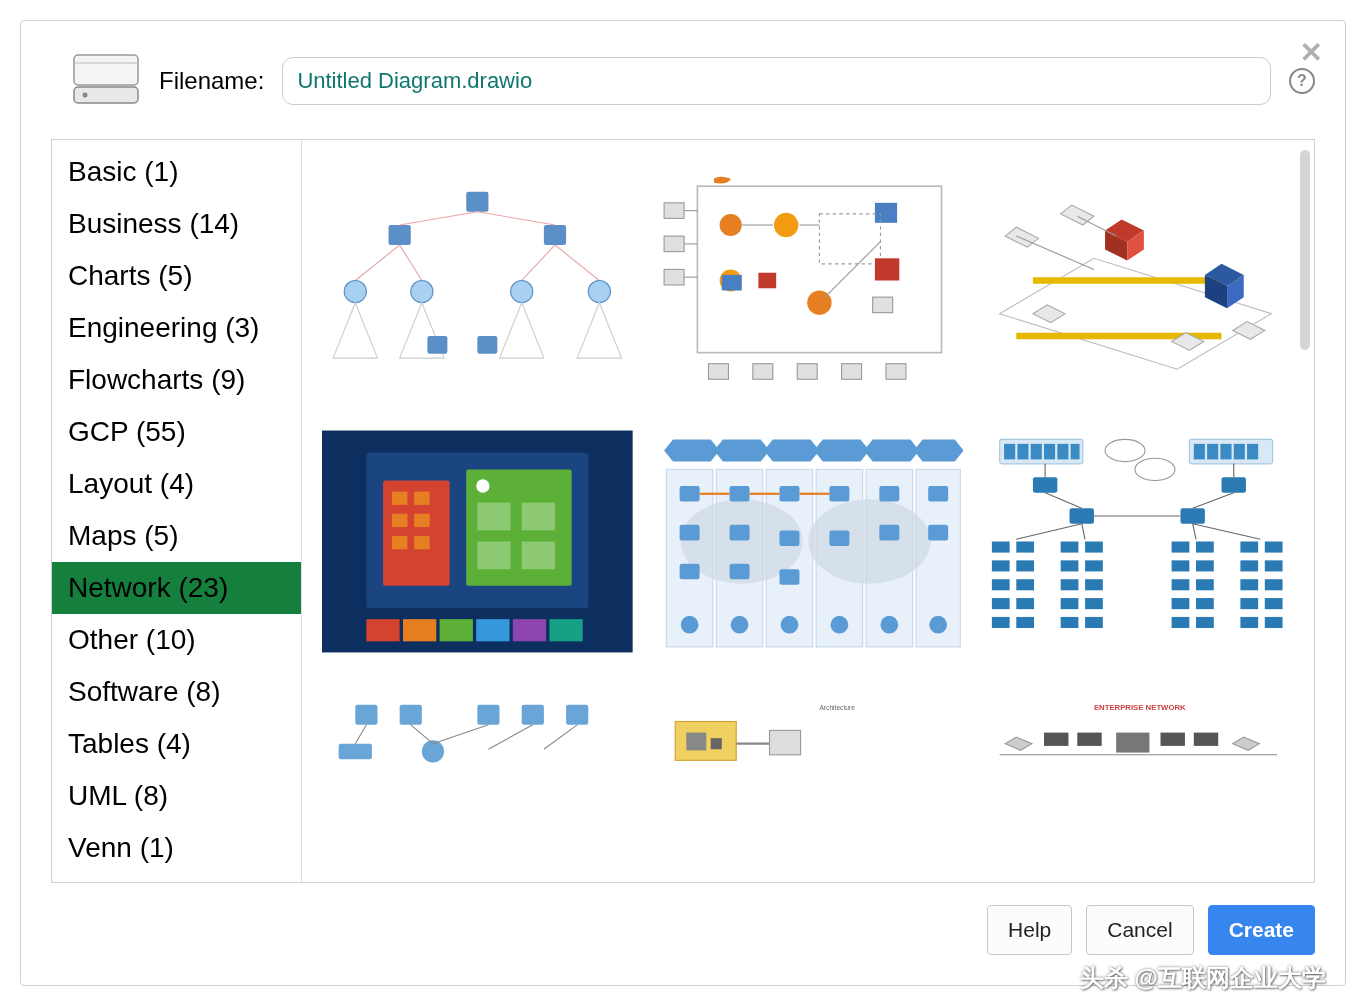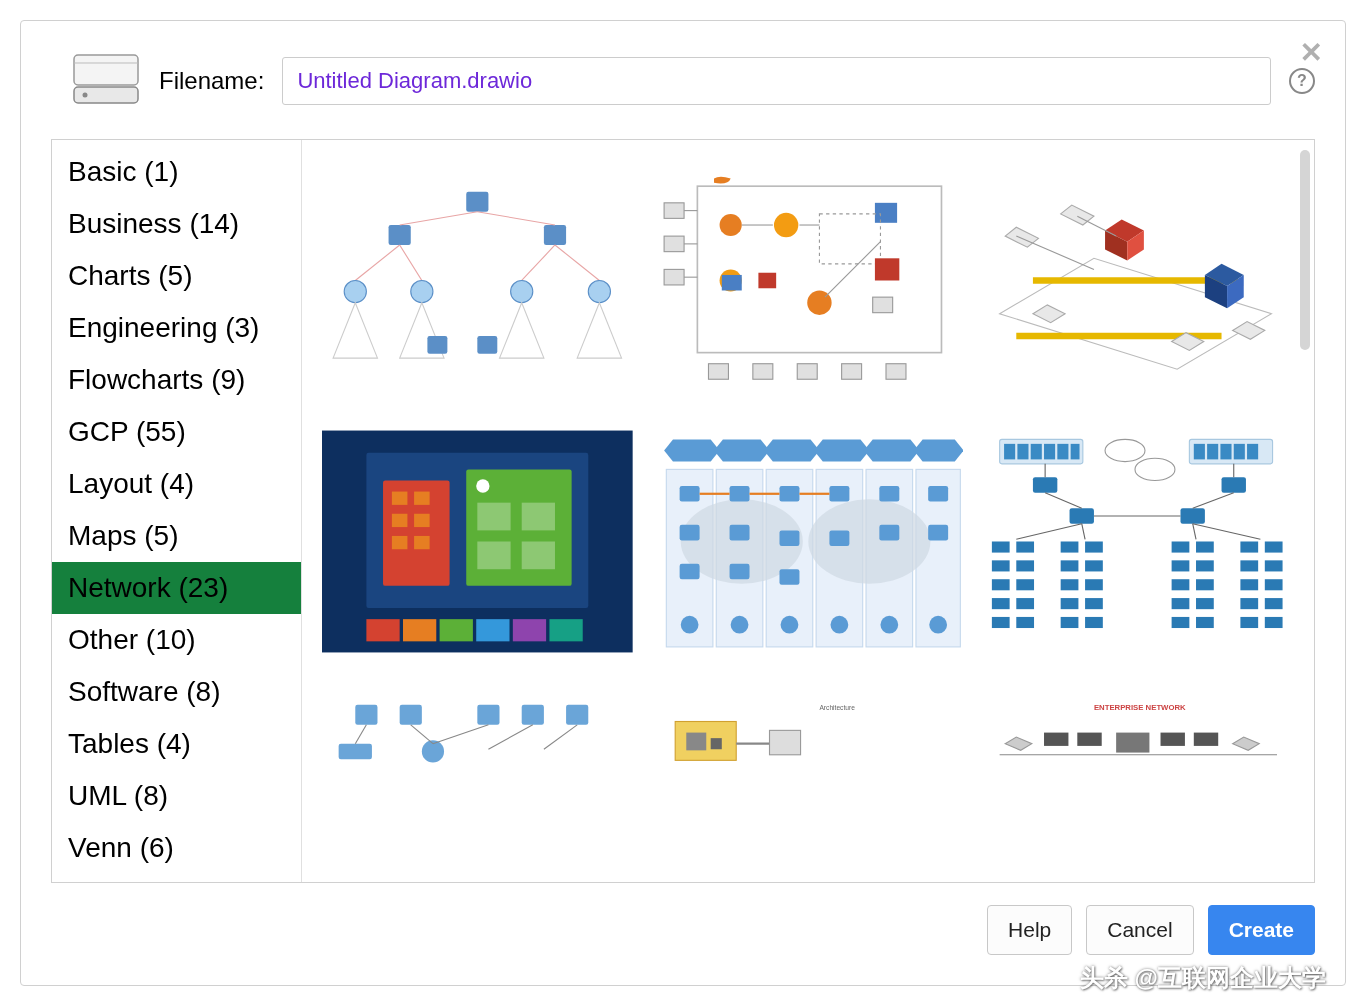--- a/index.html
+++ b/index.html
@@ -49,22 +49,22 @@
     }
     .filename-label {
       font-size: 24px;
       color: #000;
     }
     .filename-input {
       flex: 1;
       font-size: 22px;
       padding: 10px 14px;
       border: 1px solid #ccc;
-      border-radius: 3px;
-      color: #6d28d9;
+      border-radius: 11px;
+      color: #0f766e;
     }
     .help-icon {
       width: 26px;
       height: 26px;
       border: 2px solid #888;
       border-radius: 50%;
       display: flex;
       align-items: center;
       justify-content: center;
       font-size: 16px;
@@ -186,21 +186,21 @@
       <div class="sidebar-item">Engineering (3)</div>
       <div class="sidebar-item">Flowcharts (9)</div>
       <div class="sidebar-item">GCP (55)</div>
       <div class="sidebar-item">Layout (4)</div>
       <div class="sidebar-item">Maps (5)</div>
       <div class="sidebar-item selected">Network (23)</div>
       <div class="sidebar-item">Other (10)</div>
       <div class="sidebar-item">Software (8)</div>
       <div class="sidebar-item">Tables (4)</div>
       <div class="sidebar-item">UML (8)</div>
-      <div class="sidebar-item">Venn (6)</div>
+      <div class="sidebar-item">Venn (1)</div>
     </div>
 
     <div class="template-grid">
 
       <div class="template-item">
         <svg class="template-thumb" viewBox="0 0 280 200">
           <rect x="130" y="20" width="20" height="18" fill="#5b8fc7" rx="2"></rect>
           <rect x="60" y="50" width="20" height="18" fill="#5b8fc7" rx="2"></rect>
           <rect x="200" y="50" width="20" height="18" fill="#5b8fc7" rx="2"></rect>
           <line x1="140" y1="38" x2="70" y2="50" stroke="#e8a5a5" stroke-width="1"></line>

